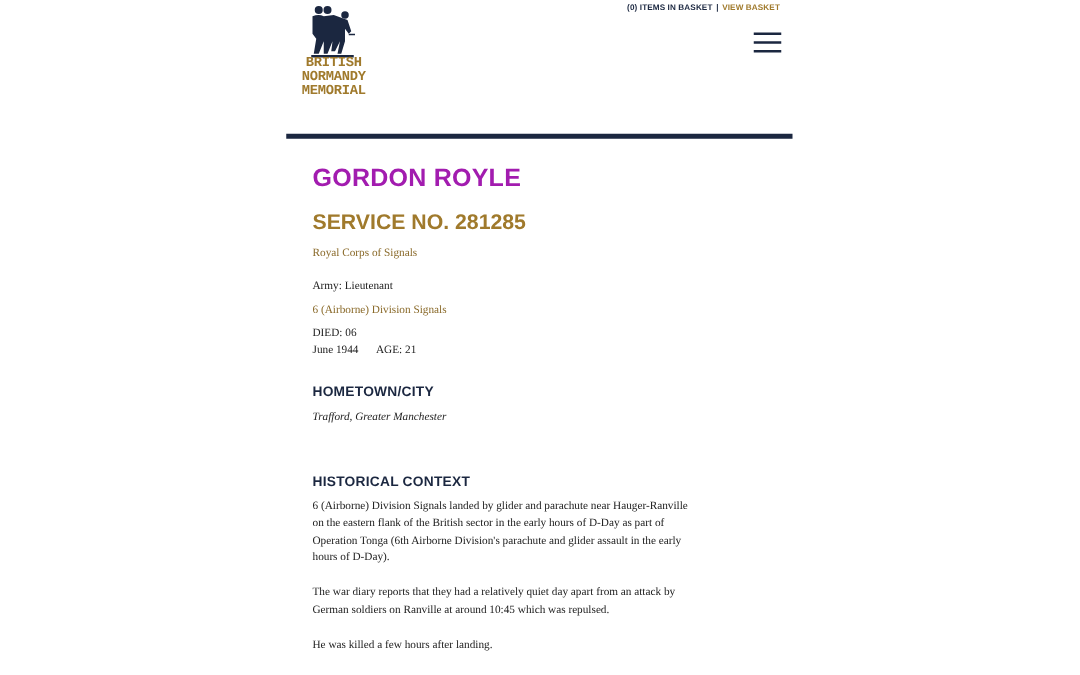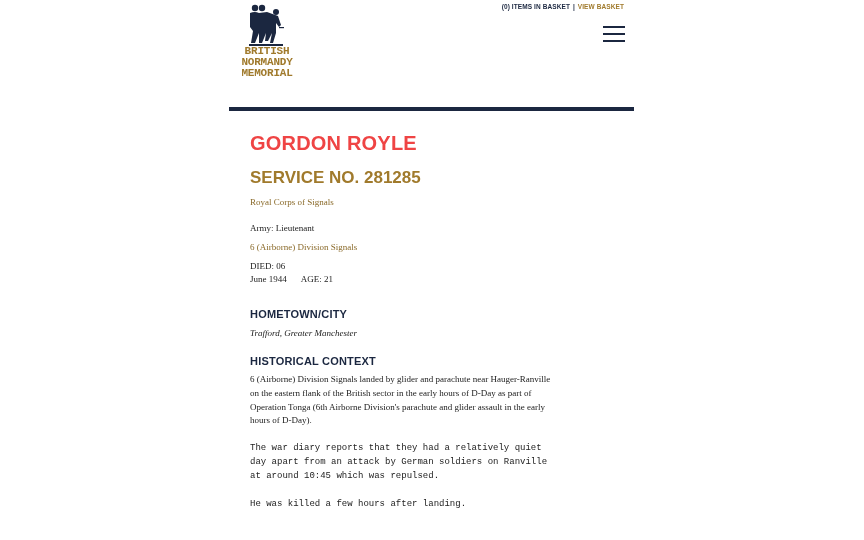--- a/index.html
+++ b/index.html
@@ -15,36 +15,36 @@
     .basket .link { color: #a07a2c; cursor: pointer; }
     .basket .sep { color: #1b2740; margin: 0 1px; }
     .hamburger { position: absolute; right: 9px; top: 26px; width: 22px; height: 16px; cursor: pointer; }
     .hamburger span { position: absolute; left: 0; width: 22px; height: 2px; background: #1b2740; }
     .hamburger span:nth-child(1) { top: 0; }
     .hamburger span:nth-child(2) { top: 7px; }
     .hamburger span:nth-child(3) { top: 14px; }
     .rule { position: absolute; left: 0; top: 107px; width: 405px; height: 4px; background: #1b2740; }
     .content { position: absolute; left: 21px; top: 130px; width: 330px; }
     .name { font-family: "Liberation Sans", sans-serif; font-weight: bold; font-size: 20px;
-      color: #ef4444; margin: 0; line-height: 26px; letter-spacing: 0.2px; }
+      color: #a21caf; margin: 0; line-height: 26px; letter-spacing: 0.2px; }
     .service { font-family: Liberation Sans, sans-serif; font-weight: bold; font-size: 17px;
       color: #a07a2c; margin-top: 15px; line-height: 14px; }
     .serif { font-family: "Liberation Serif", serif; font-size: 9px; color: #222; line-height: 13px; }
     .rank { margin-top: 13px; }
     .unit { color: #8a6a2a; cursor: pointer; }
     .unit1 { margin-top: 11px; }
     .unit2 { margin-top: 6px; }
     .died { margin-top: 6px; font-family: Liberation Serif, serif; }
     .h2 { font-family: "Liberation Sans", sans-serif; font-weight: bold; font-size: 11px;
       color: #1b2740; letter-spacing: 0.2px; line-height: 14px; }
     .hometown-h { margin-top: 21px; }
     .hometown-v { margin-top: 6px; font-style: italic; }
-    .history-h { margin-top: 14px; }
+    .history-h { margin-top: 39px; }
     .para { margin-top: 5px; width: 310px; line-height: 13.8px; }
-    .para + .para { margin-top: 14px; font-family: Liberation Mono, monospace; }
+    .para + .para { margin-top: 14px; }
   </style>
 </head>
 <body>
 
 <div class="page">
   <div class="logo">
     <svg class="logo-mark" viewBox="0 0 44 44">
       <g fill="#1b2740">
         <circle cx="10" cy="5" r="3.2"></circle>
         <circle cx="17" cy="5" r="3.2"></circle>

